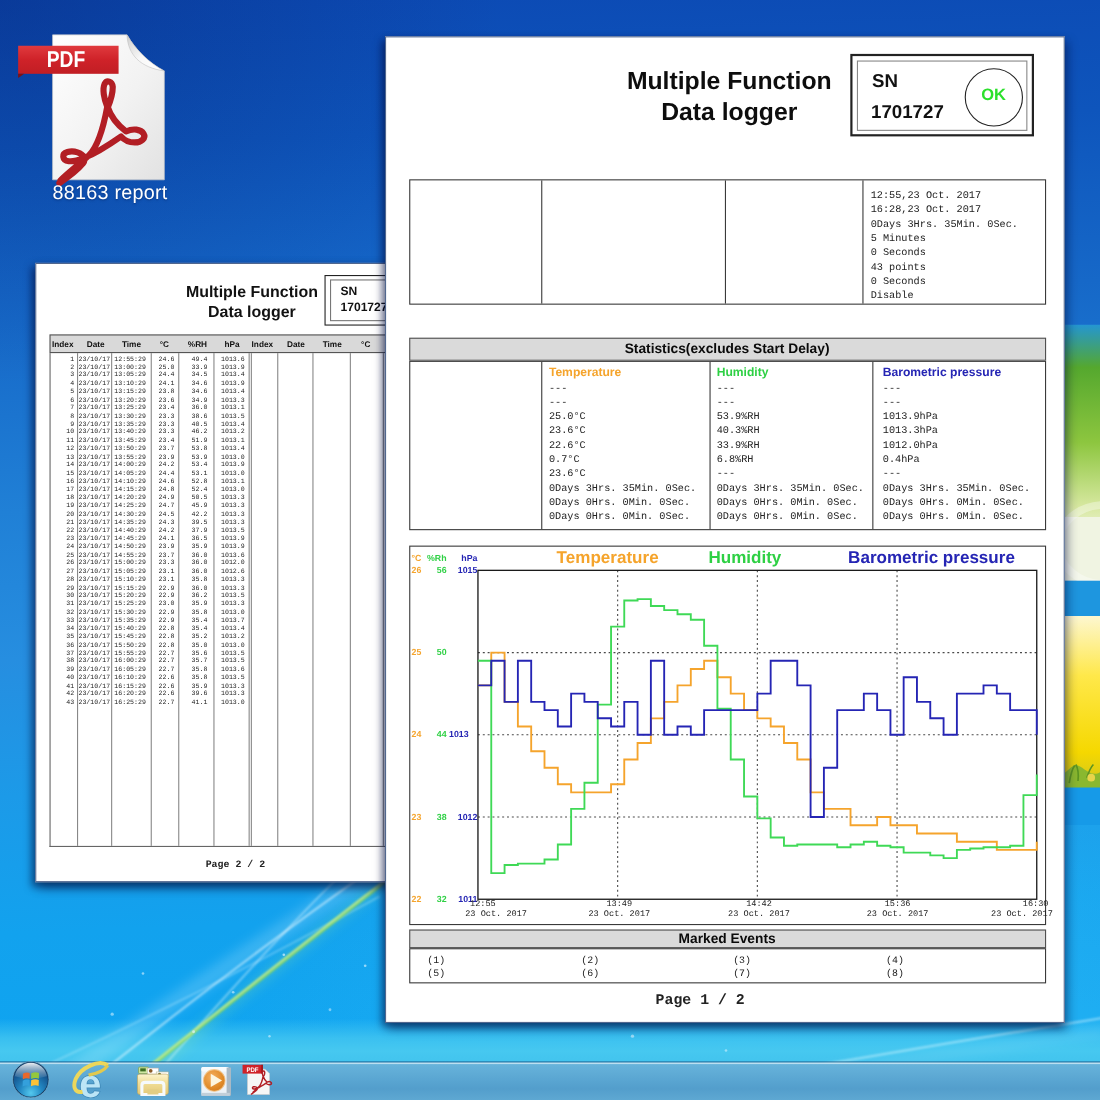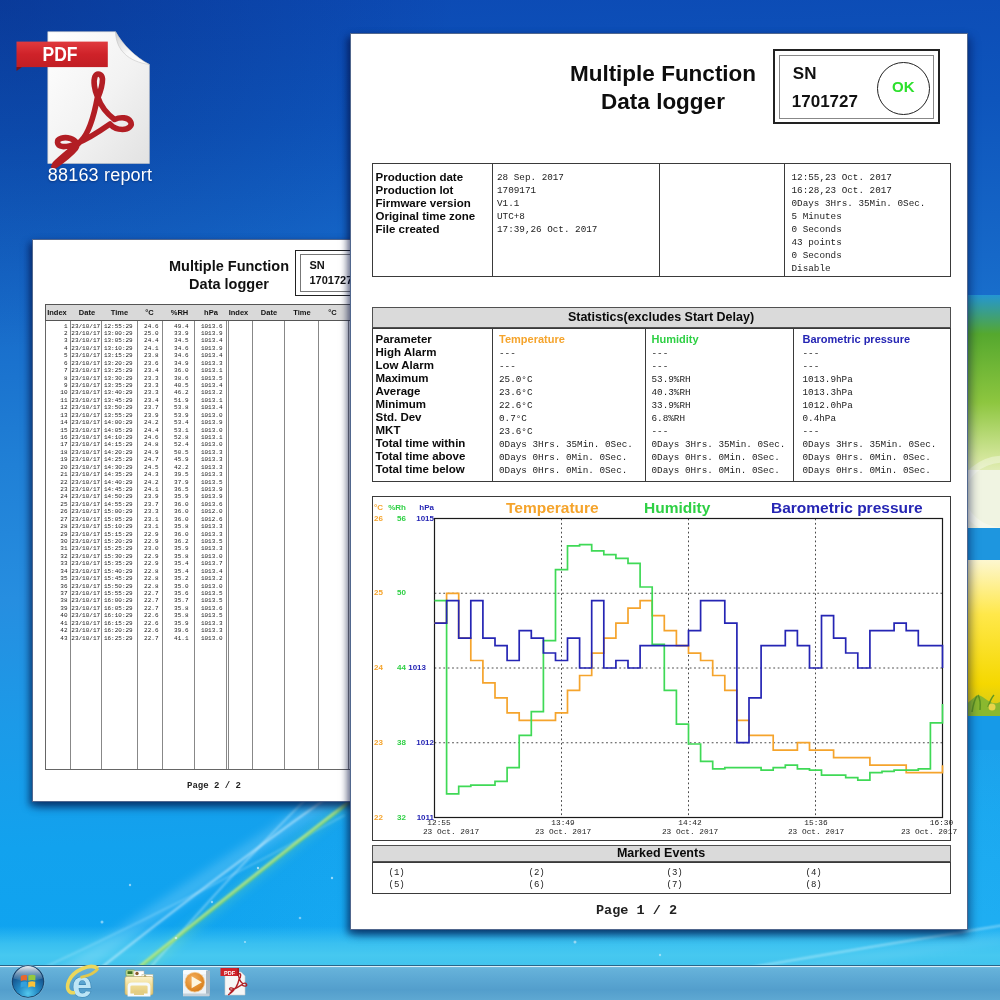--- a/index.html
+++ b/index.html
@@ -225,64 +225,37 @@
       <div id="okc">
             <span>OK</span>
           </div>
     </div>
       </div>
 
     <div class="secbox" style="top:128.5px;height:114px">
       <div class="vline" style="left:119px"></div>
       <div class="vline" style="left:286.5px"></div>
       <div class="vline" style="left:411.5px"></div>
-      <div class="col" style="left:3px">
-          <div class="lbl">Production date</div>
-          <div class="lbl">Production lot</div>
-          <div class="lbl">Firmware version</div>
-          <div class="lbl">Original time zone</div>
-          <div class="lbl">File created</div>
-        </div>
-      <div class="col" style="left:124.5px">
-          <div class="val">28 Sep. 2017</div>
-          <div class="val">1709171</div>
-          <div class="val">V1.1</div>
-          <div class="val">UTC+8</div>
-          <div class="val">17:39,26 Oct. 2017</div>
-        </div>
       <div class="col" style="left:419px">
           <div class="val">12:55,23 Oct. 2017</div>
           <div class="val">16:28,23 Oct. 2017</div>
           <div class="val">0Days 3Hrs. 35Min. 0Sec.</div>
           <div class="val">5 Minutes</div>
           <div class="val">0 Seconds</div>
           <div class="val">43 points</div>
           <div class="val">0 Seconds</div>
           <div class="val">Disable</div>
         </div>
     </div>
 
     <div class="secbar" style="top:272.5px">Statistics(excludes Start Delay)</div>
     <div class="secbox" style="top:293.5px;height:154.5px">
       <div class="vline" style="left:119px"></div>
       <div class="vline" style="left:272px"></div>
       <div class="vline" style="left:420.5px"></div>
-      <div class="col" style="left:3px;top:4px">
-          <div class="lbl">Parameter</div>
-          <div class="lbl">High Alarm</div>
-          <div class="lbl">Low Alarm</div>
-          <div class="lbl">Maximum</div>
-          <div class="lbl">Average</div>
-          <div class="lbl">Minimum</div>
-          <div class="lbl">Std. Dev</div>
-          <div class="lbl">MKT</div>
-          <div class="lbl">Total time within</div>
-          <div class="lbl">Total time above</div>
-          <div class="lbl">Total time below</div>
-        </div>
       <div class="col" style="left:126.5px;top:4px">
           <div class="val"><span class="sh o2">Temperature</span></div>
           <div class="val">---</div>
           <div class="val">---</div>
           <div class="val">25.0°C</div>
           <div class="val">23.6°C</div>
           <div class="val">22.6°C</div>
           <div class="val">0.7°C</div>
           <div class="val">23.6°C</div>
           <div class="val">0Days 3Hrs. 35Min. 0Sec.</div>

